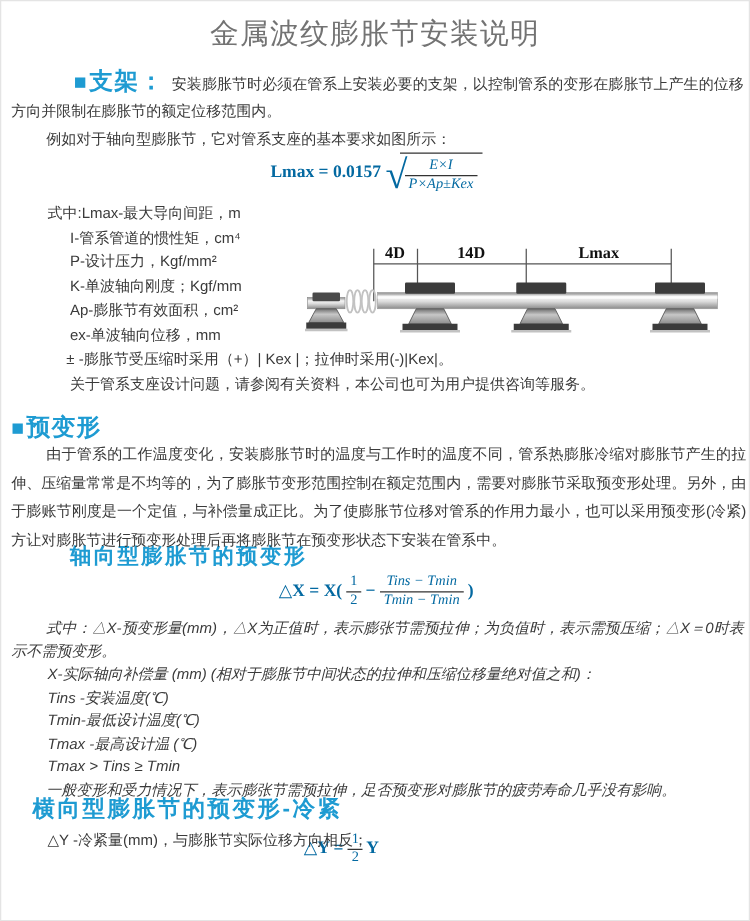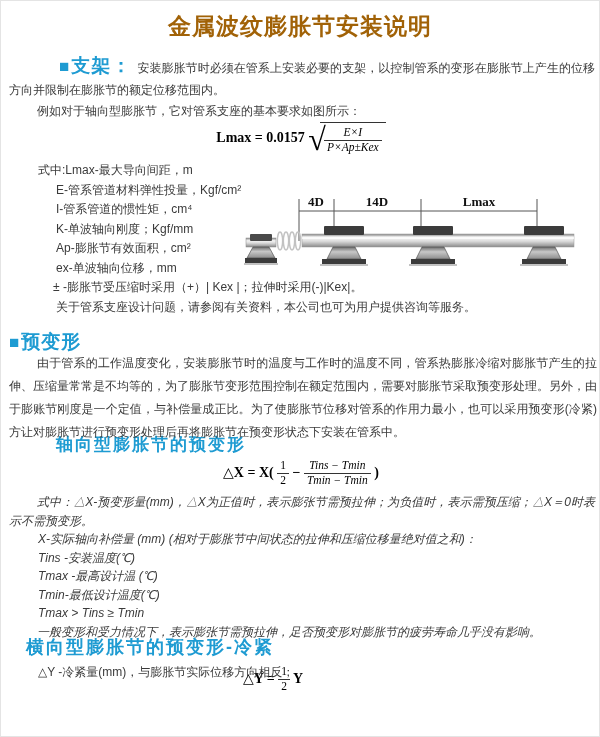--- a/index.html
+++ b/index.html
@@ -3,22 +3,22 @@
 <meta charset="utf-8">
 <style>
   html,body{margin:0;padding:0;background:#fff;}
   .page{
     position:relative;width:600px;height:737px;background:#ffffff;
     border:1px solid #e4e4e4;box-sizing:border-box;overflow:hidden;
     font-family:"Liberation Sans",sans-serif;color:#3a3a3a;
   }
   .abs{position:absolute;}
   .doc-title{
-    width:100%;text-align:center;font-size:23px;font-weight:bold;
-    color:#a16207;letter-spacing:1px;
+    width:100%;text-align:center;font-size:23px;font-weight:normal;
+    color:#737373;letter-spacing:1px;
   }
   .body-text{font-size:12px;line-height:22px;text-align:justify;}
   .sec-head-inline{
     color:var(--accent,#1e9bd2);font-size:19px;font-weight:bold;
     letter-spacing:1px;margin-right:6px;
   }
   .sec-bullet{font-size:17px;color:var(--accent,#1e9bd2);margin-right:1px;}
   .sec-head{
     color:var(--accent,#1e9bd2);font-size:19px;font-weight:bold;letter-spacing:1px;
   }
@@ -26,21 +26,21 @@
     color:var(--accent,#1e9bd2);font-size:17px;font-weight:bold;letter-spacing:2px;
   }
   .def-list{font-size:12px;line-height:19.5px;}
   .def-line{white-space:nowrap;}
   .pad18{padding-left:18px;}
   .pad15{padding-left:15px;}
   .notes{font-size:12px;line-height:18.5px;}
   .notes p{margin:0;font-style:italic;}
   .indent{text-indent:28px;}
   .formula{
-    font-family:"Liberation Serif","DejaVu Serif",serif;color:#000000;
+    font-family:"Liberation Serif","DejaVu Serif",serif;color:#0369a1;
     font-weight:bold;font-size:14px;white-space:nowrap;
   }
   .frac{
     display:inline-block;vertical-align:middle;
     font-size:11.5px;line-height:1.2;font-weight:normal;
   }
   .frac .num{display:block;border-bottom:1px solid #333;padding:0 3px;}
   .frac .den{display:block;padding:0 3px;}
   .frac.var{font-style:italic;}
   .rad-sign{
@@ -66,22 +66,22 @@
 
   <div class="abs body-text" style="top:99px;left:8px;width:586px;text-indent:28px;">例如对于轴向型膨胀节，它对管系支座的基本要求如图所示：</div>
 
   <div class="abs formula centered" style="top:121px;">
     <span>Lmax = 0.0157</span>
     <span class="rad-sign">√</span><span class="rad-body"><span class="frac var"><span class="num">E×I</span><span class="den">P×Ap±Kex</span></span></span>
   </div>
 
   <div class="abs def-list" style="top:160px;left:37px;">
     <div class="def-line">式中:Lmax-最大导向间距，m</div>
-    <div class="def-line pad18">E-管系管道材料弹性投量，Kgf/cm²</div>
     <div class="def-line pad18">I-管系管道的惯性矩，cm⁴</div>
+    <div class="def-line pad18">P-设计压力，Kgf/mm²</div>
     <div class="def-line pad18">K-单波轴向刚度；Kgf/mm</div>
     <div class="def-line pad18">Ap-膨胀节有效面积，cm²</div>
     <div class="def-line pad18">ex-单波轴向位移，mm</div>
     <div class="def-line pad15">± -膨胀节受压缩时采用（+）| Kex |；拉伸时采用(-)|Kex|。</div>
     <div class="def-line pad18">关于管系支座设计问题，请参阅有关资料，本公司也可为用户提供咨询等服务。</div>
   </div>
 
   <svg class="abs" style="top:190px;left:243px;" width="355" height="95" viewBox="0 0 355 95">
     <defs>
       <linearGradient id="pipeGrad" x1="0" y1="0" x2="0" y2="1">
@@ -161,22 +161,22 @@
     <span class="frac"><span class="num">1</span><span class="den">2</span></span>
     <span>−</span>
     <span class="frac var"><span class="num">Tins − Tmin</span><span class="den">Tmin − Tmin</span></span>
     <span>)</span>
   </div>
 
   <div class="abs notes" style="top:492px;left:8px;width:586px;">
     <p class="indent" style="text-align:justify;">式中：△X-预变形量(mm)，△X为正值时，表示膨张节需预拉伸；为负值时，表示需预压缩；△X＝0时表示不需预变形。</p>
     <p style="padding-left:29px;">X-实际轴向补偿量 (mm) (相对于膨胀节中间状态的拉伸和压缩位移量绝对值之和)：</p>
     <p style="padding-left:29px;">Tins -安装温度(℃)</p>
+    <p style="padding-left:29px;">Tmin-最低设计温度(℃)</p>
     <p style="padding-left:29px;">Tmax -最高设计温 (℃)</p>
-    <p style="padding-left:29px;">Tmin-最低设计温度(℃)</p>
     <p style="padding-left:29px;">Tmax &gt; Tins ≥ Tmin</p>
     <p class="indent">一般变形和受力情况下，表示膨张节需预拉伸，足否预变形对膨胀节的疲劳寿命几乎没有影响。</p>
   </div>
 
   <div class="abs sub-head" style="top:634px;left:25px;font-size:18px;">横向型膨胀节的预变形-冷紧</div>
 
   <div class="abs formula" style="top:664px;left:242px;">
     <span>△Y =</span>
     <span class="frac"><span class="num">1</span><span class="den">2</span></span>
     <span>Y</span>

